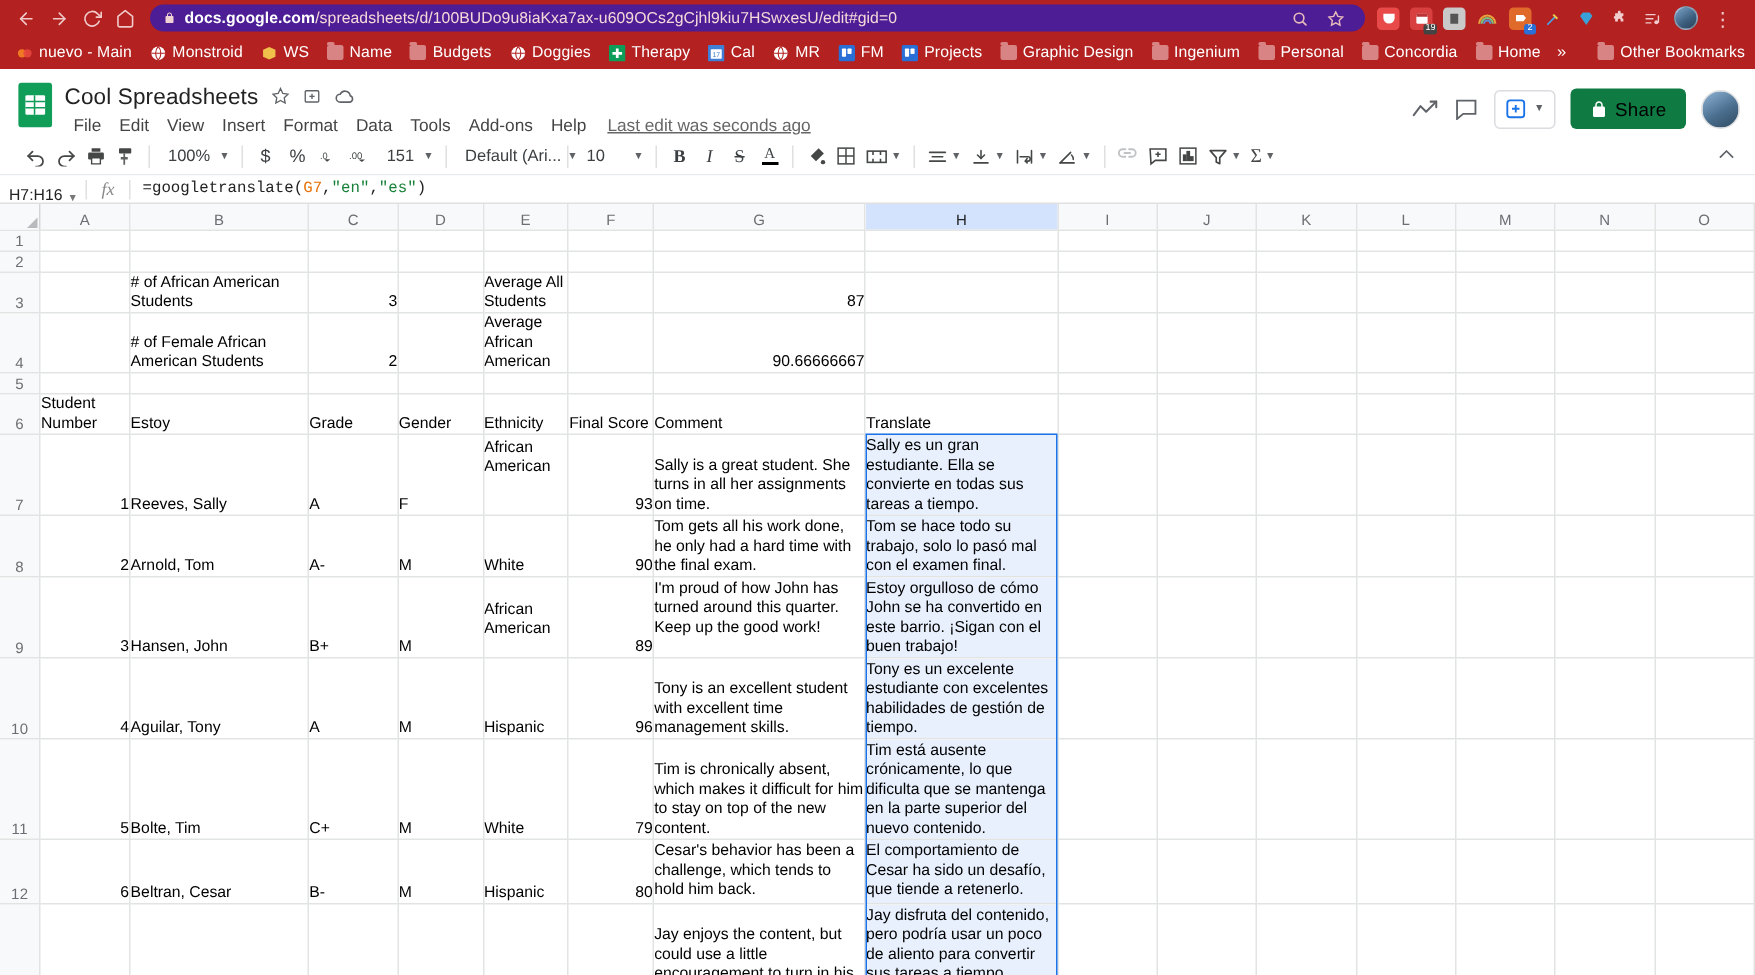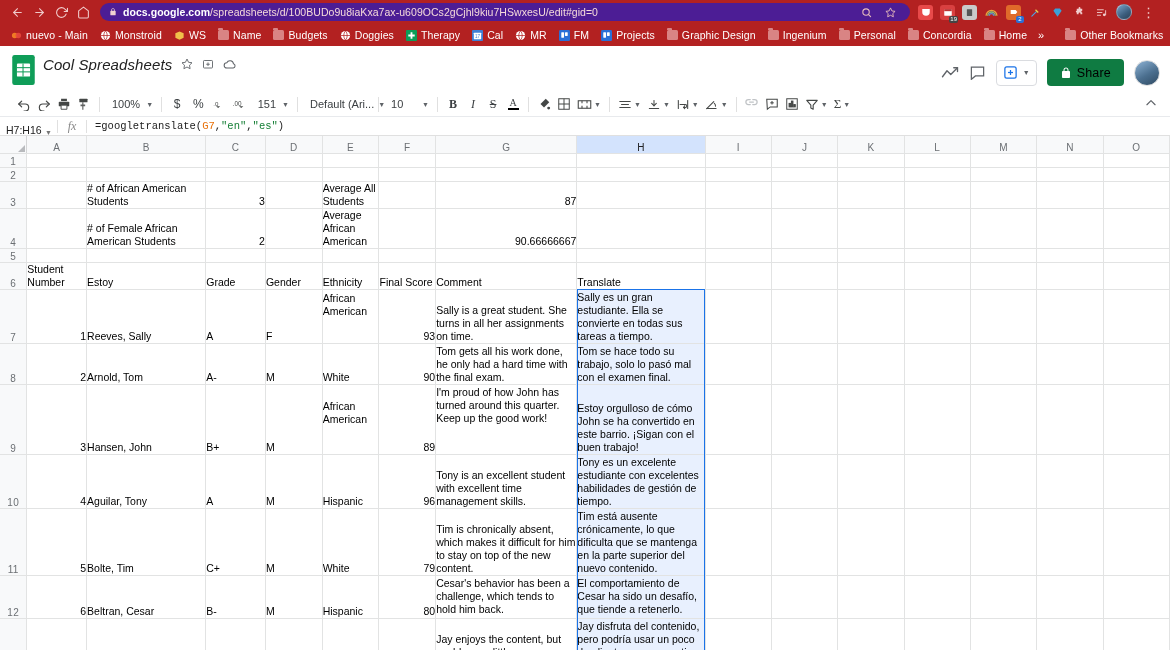--- a/index.html
+++ b/index.html
@@ -119,21 +119,21 @@
     align-items: flex-start;
     padding: 5px 10px 0 10px;
     position: relative;
   }
   #sheets-logo {
     width: 23px; height: 30px;
     margin: 4px 8px 0 2px;
     flex: 0 0 auto;
   }
   #title-block { display: flex; flex-direction: column; padding-top: 3px; }
-  #title-row { display:flex; align-items:center; gap:9px; height:20px;font-style:italic; }
+  #title-row { display:flex; align-items:center; gap:9px; height:20px; }
   #doc-title {
     font-size: 15px;
     color: #222;
     letter-spacing: .1px;
     cursor: text;
   }
   .title-ic { color:#6b6b6b; font-size:12px; cursor:pointer; display:flex; align-items:center; }
   #menu-row {
     display: flex; align-items: center; gap: 0;
     font-size: 11.5px; color: #444;
@@ -575,20 +575,32 @@
             <rect x="3" y="5" width="18" height="15" rx="1.5"></rect>
             <line x1="12" y1="9" x2="12" y2="16"></line>
             <line x1="8.5" y1="12.5" x2="15.5" y2="12.5"></line>
           </svg>
         </span>
       <span class="title-ic">
           <svg width="14" height="12" viewBox="0 0 24 20" fill="none" stroke="#5f6368" stroke-width="1.8">
             <path d="M6.5 17a4.5 4.5 0 0 1 0-9 6 6 0 0 1 11.4 1.6A3.8 3.8 0 0 1 17.5 17z"></path>
           </svg>
         </span>
+    </div>
+    <div id="menu-row">
+      <span class="menu-item">File</span>
+      <span class="menu-item">Edit</span>
+      <span class="menu-item">View</span>
+      <span class="menu-item">Insert</span>
+      <span class="menu-item">Format</span>
+      <span class="menu-item">Data</span>
+      <span class="menu-item">Tools</span>
+      <span class="menu-item">Add-ons</span>
+      <span class="menu-item">Help</span>
+      <span id="last-edit">Last edit was seconds ago</span>
     </div>
   </div>
 
   <div id="header-right">
     <span class="hr-ic">
       <svg width="18" height="14" viewBox="0 0 24 18" fill="none" stroke="#5f6368" stroke-width="1.8" stroke-linecap="round" stroke-linejoin="round">
           <polyline points="2 14 8 6 13 11 22 2"></polyline>
           <polyline points="17 2 22 2 22 7"></polyline>
         </svg>
     </span>
@@ -1004,21 +1016,21 @@
 
       <tr style="height:43px">
         <td class="rowhdr">9</td>
         <td class="cell num">3</td>
         <td class="cell txt">Hansen, John</td>
         <td class="cell txt">B+</td>
         <td class="cell txt">M</td>
         <td class="cell txt" style="vertical-align:top;padding-top:15px">African American</td>
         <td class="cell num">89</td>
         <td class="cell txt" style="vertical-align:top;padding-top:1px">I'm proud of how John has turned around this quarter. Keep up the good work!</td>
-        <td class="cell txt sel" style="vertical-align:top;padding-top:17px">Estoy orgulloso de cómo John se ha convertido en este barrio. ¡Sigan con el buen trabajo!</td>
+        <td class="cell txt sel" style="vertical-align:top;padding-top:1px">Estoy orgulloso de cómo John se ha convertido en este barrio. ¡Sigan con el buen trabajo!</td>
         <td class="cell"></td>
           <td class="cell"></td>
         <td class="cell"></td>
           <td class="cell"></td>
         <td class="cell"></td>
           <td class="cell"></td>
         <td class="cell"></td>
       </tr>
 
       <tr style="height:43px">

